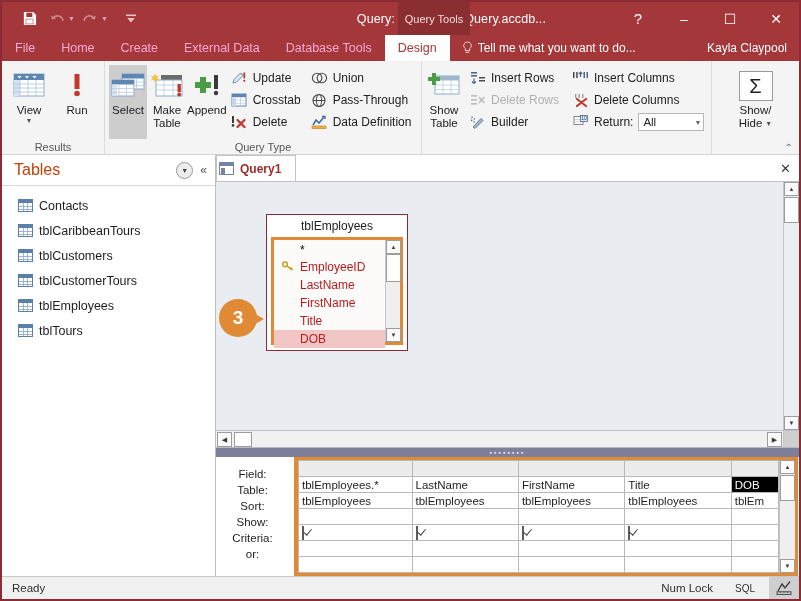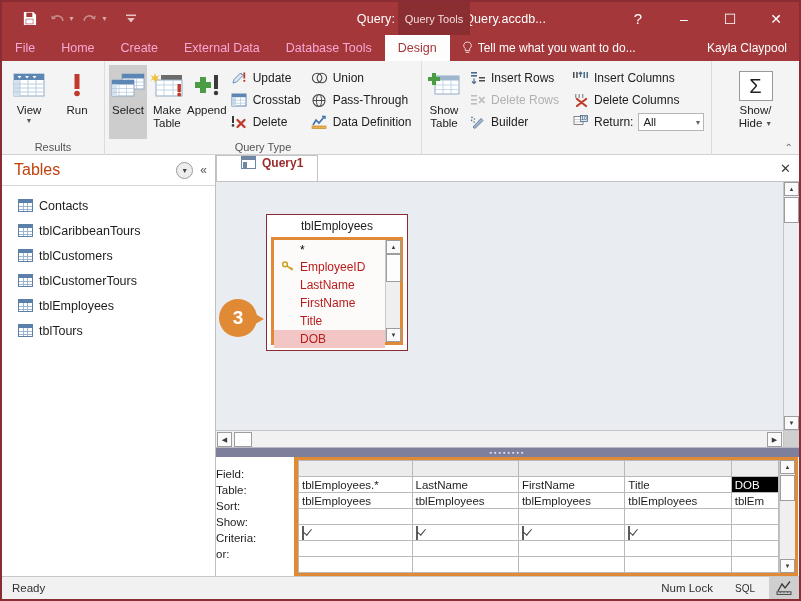--- a/index.html
+++ b/index.html
@@ -223,22 +223,22 @@
     background: #fff;
   }
   .doctab-bar {
     height: 27px;
     background: #fff;
     border-bottom: 1px solid #c3c3c3;
     display: flex; align-items: flex-end;
     position: relative;
   }
   .doctab {
-    display: flex; align-items: flex-start; gap: 6px;
-    height: 26px; padding: 0 14px 0 24px;
+    display: flex; align-items: center; gap: 6px;
+    height: 26px; padding: 0 14px 0 2px;
     border: 1px solid #c3c3c3; border-bottom: none;
     background: #fff;
     font-size: 12px; color: #9c2b2b; font-weight: bold;
     position: relative;
   }
   .doctab-ico {
     width: 15px; height: 13px; flex: none;
     border: 1px solid #6f86a3; background: #fff;
     position: relative;
   }
@@ -384,21 +384,21 @@
   
   .qgrid-wrap {
     flex: 1;
     display: flex;
     background: #fff;
     position: relative;
   }
   .qgrid-labels {
     width: 78px;
     padding-top: 9px;
-    text-align: left;
+    text-align: center;
     background: #fff;
   }
   .qgrid-labels div {
     height: 16px; line-height: 16px;
     font-size: 11.5px; color: #1d1d1d;
     padding-right: 5px;
   }
   .qgrid-outer {
     flex: 1;
     margin: 0 1px 0 0;

